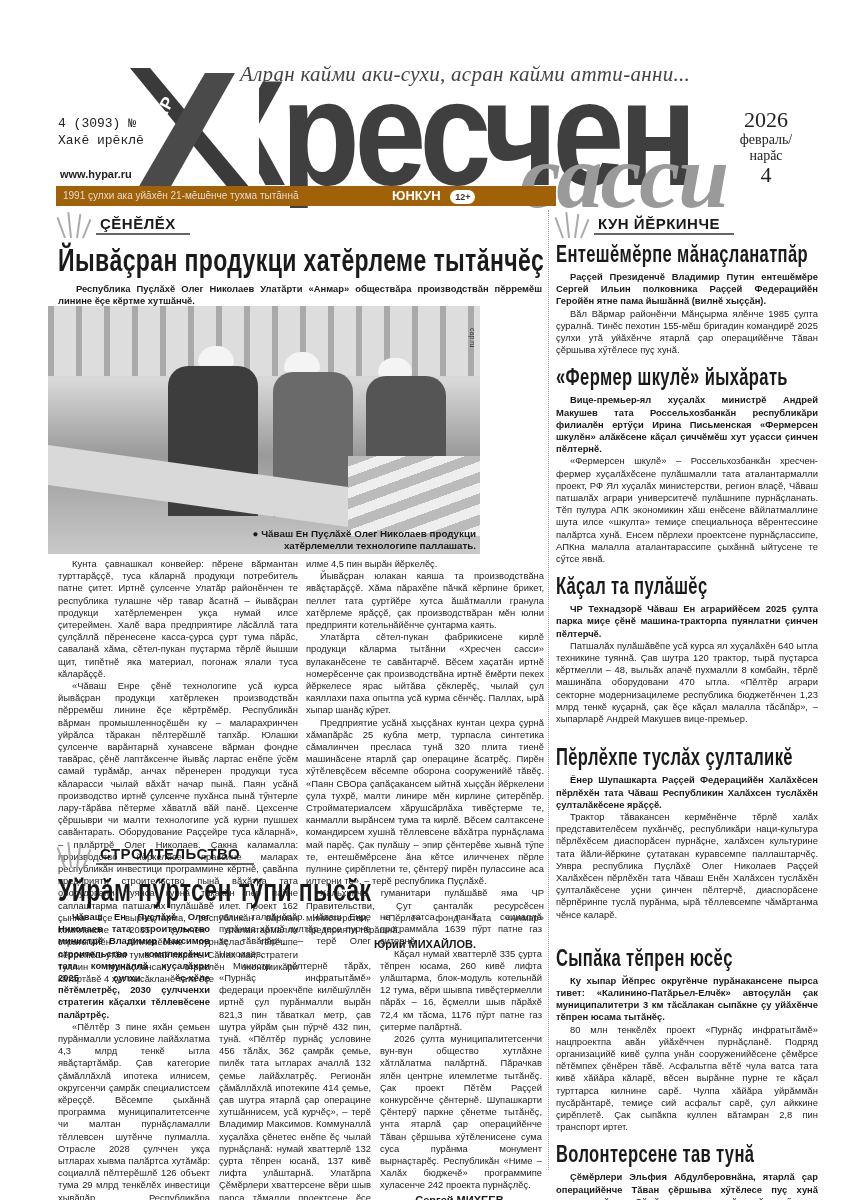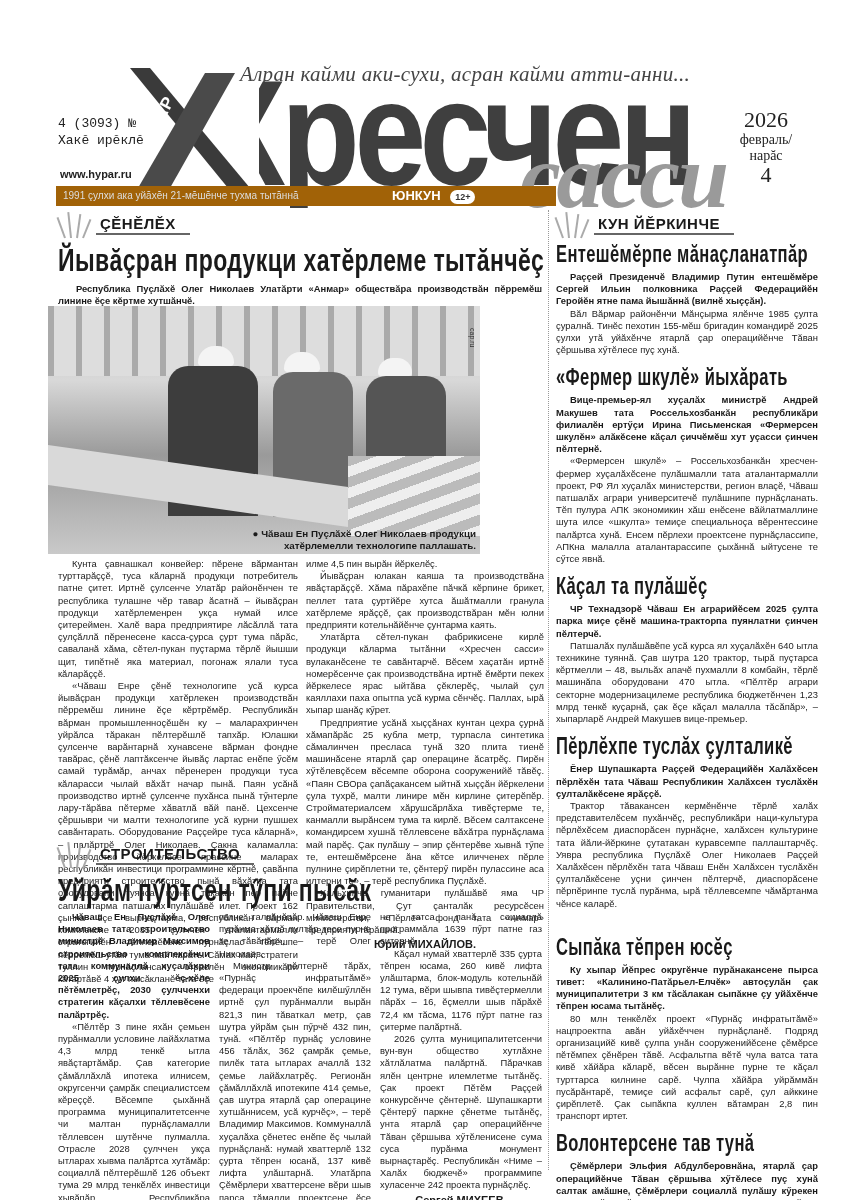--- a/index.html
+++ b/index.html
@@ -156,21 +156,21 @@
     <p class="lead" style="margin-top:4px">Вице-премьер-ял хуçалăх министрĕ Андрей Макушев тата Россельхозбанкăн республикăри филиалĕн ертӳçи Ирина Письменская «Фермерсен шкулĕн» алăкĕсене кăçал çиччĕмĕш хут уçасси çинчен пĕлтернĕ.</p>
     <p class="p">«Фермерсен шкулĕ» – Россельхозбанкăн хресчен-фермер хуçалăхĕсене пулăшмалли тата аталантармалли проект, РФ Ял хуçалăх министерстви, регион влаçĕ, Чăваш патшалăх аграри университечĕ пулăшнипе пурнăçланать. Тĕп пулура АПК экономикин хăш енĕсене вăйлатмаллине шута илсе «шкулта» темиçе специальноçа вĕрентессине палăртса хунă. Енсем пĕрлехи проектсене пурнăçлассипе, АПКна малалла аталантарассипе çыхăннă ыйтусене те сӳтсе явнă.</p>
   </div>
 
   <div style="margin-top:8px">
     <div class="headline h2">Кăçал та пулăшĕç</div>
     <p class="lead" style="margin-top:4px">ЧР Технадзорĕ Чăваш Ен аграрийĕсем 2025 çулта парка миçе çĕнĕ машина-тракторпа пуянлатни çинчен пĕлтерчĕ.</p>
     <p class="p">Патшалăх пулăшăвĕпе усă курса ял хуçалăхĕн 640 ытла техникине туяннă. Çав шутра 120 трактор, тырă пуçтарса кĕртмелли – 48, выльăх апачĕ пухмалли 8 комбайн, тĕрлĕ машинăпа оборудовани 470 ытла. «Пĕлтĕр аграри секторне модернизацилеме республика бюджетĕнчен 1,23 млрд тенкĕ куçарнă, çак ĕçе кăçал малалла тăсăпăр», – хыпарларĕ Андрей Макушев вице-премьер.</p>
   </div>
 
-  <div style="margin-top:8px">
+  <div style="margin-top:19px">
     <div class="headline h2">Пĕрлĕхпе туслăх çулталикĕ</div>
     <p class="lead" style="margin-top:4px">Ĕнер Шупашкарта Раççей Федерацийĕн Халăхĕсен пĕрлĕхĕн тата Чăваш Республикин Халăхсен туслăхĕн çулталăкĕсене ярăççĕ.</p>
     <p class="p">Трактор тăвакансен кермĕнĕнче тĕрлĕ халăх представителĕсем пухăнчĕç, республикăри наци-культура пĕрлĕхĕсем диаспорăсен пурнăçне, халăхсен культурине тата йăли-йĕркине çутатакан куравсемпе паллаштарчĕç. Уявра республика Пуçлăхĕ Олег Николаев Раççей Халăхĕсен пĕрлĕхĕн тата Чăваш Енĕн Халăхсен туслăхĕн çулталăкĕсене уçни çинчен пĕлтерчĕ, диаспорăсене пĕрпĕринпе туслă пурăнма, ырă тĕллевсемпе чăмăртанма чĕнсе каларĕ.</p>
   </div>
 
   <div style="margin-top:24px">
     <div class="headline h2">Сыпăка тĕпрен юсĕç</div>
     <p class="lead" style="margin-top:4px">Ку хыпар Йĕпрес округĕнче пурăнакансене пырса тивет: «Калинино-Патăрьел-Елчĕк» автоçулăн çак муниципалитетри 3 км тăсăлакан сыпăкне çу уйăхĕнче тĕпрен юсама тытăнĕç.</p>
     <p class="p">80 млн тенкĕлĕх проект «Пурнăç инфратытăмĕ» нацпроектпа авăн уйăхĕччен пурнăçланĕ. Подряд организацийĕ кивĕ çулпа унăн сооруженийĕсене çĕмĕрсе пĕтĕмпех çĕнĕрен тăвĕ. Асфальтпа вĕтĕ чула ватса тата кивĕ хăйăра кăларĕ, вĕсен вырăнне пурне те кăçал турттарса килнине сарĕ. Чулпа хăйăра уйрăммăн пусăрăнтарĕ, темиçе сий асфальт сарĕ, çул айккине çирĕплетĕ. Çак сыпăкпа куллен вăтамран 2,8 пин транспорт иртет.</p>
   </div>

